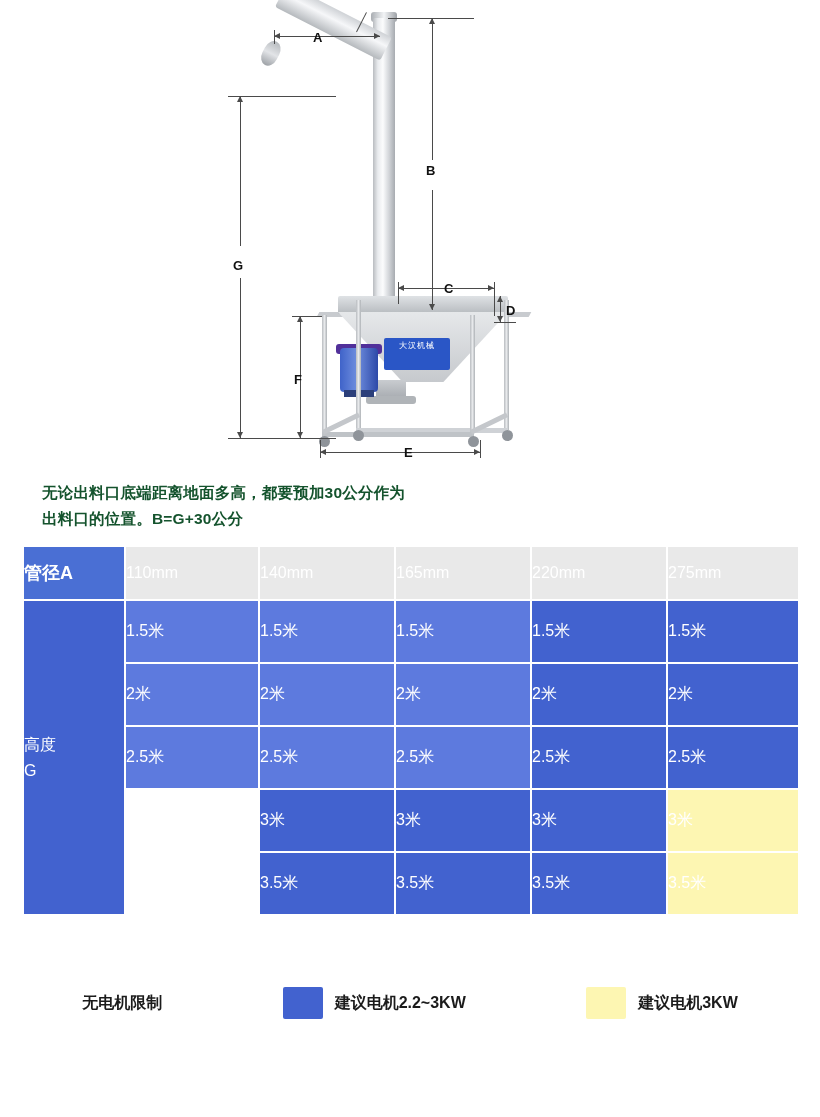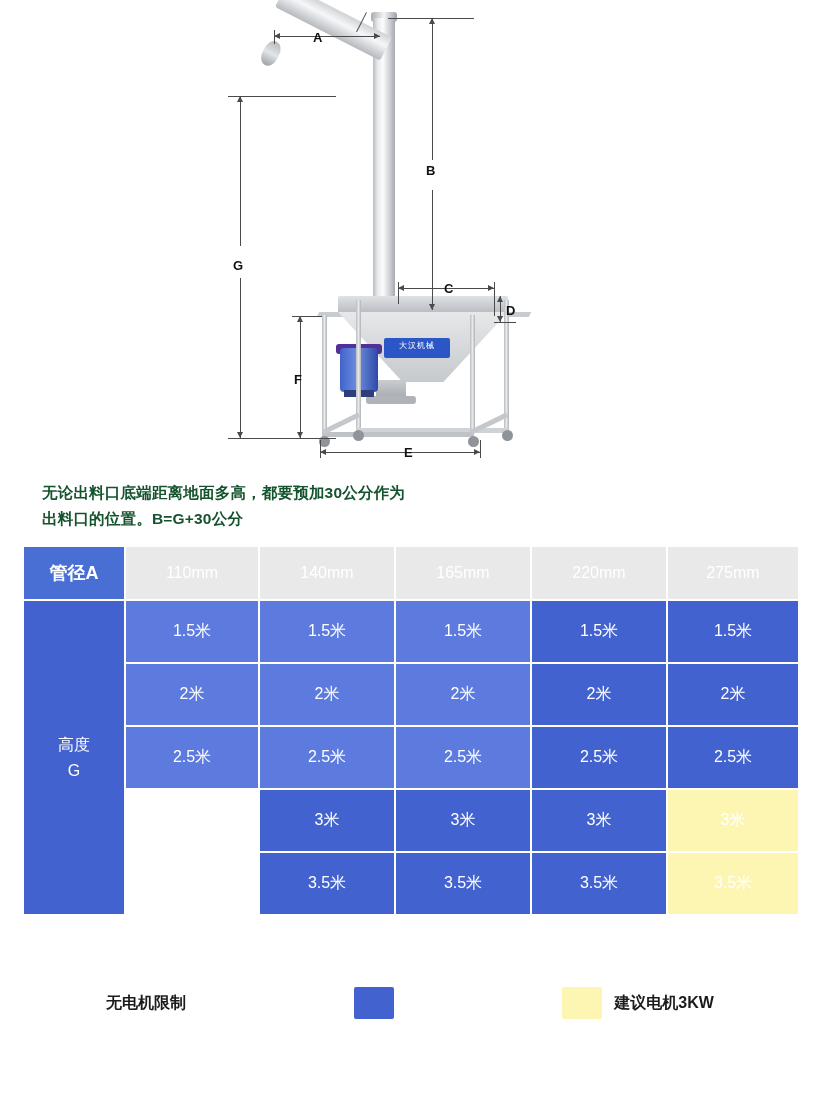--- a/index.html
+++ b/index.html
@@ -44,21 +44,21 @@
     position:absolute;left:338px;top:296px;width:170px;height:18px;
     background:linear-gradient(to bottom,#dfe2e5,#b6babe);
     border-radius:2px;
   }
   .hopper-body{
     position:absolute;left:338px;top:312px;width:170px;height:70px;
     background:linear-gradient(to bottom,#e6e8ea,#c6c9cd);
     clip-path:polygon(0 0,100% 0,62% 100%,38% 100%);
   }
   .hopper-label{
-    position:absolute;left:384px;top:338px;width:66px;height:20px;
+    position:absolute;left:384px;top:338px;width:66px;height:32px;
     background:#2a56c6;border-radius:2px;
     color:#fff;font-size:8px;line-height:16px;text-align:center;letter-spacing:1px;
   }
   .hopper-neck{
     position:absolute;left:376px;top:380px;width:30px;height:18px;
     background:linear-gradient(to bottom,#c9ccd0,#a8acb1);
   }
   .hopper-flange{
     position:absolute;left:366px;top:396px;width:50px;height:8px;
     background:#b0b4b8;border-radius:3px;
@@ -109,21 +109,21 @@
   .note{
     position:absolute;left:42px;top:480px;width:520px;
     color:#14532d;font-weight:bold;font-size:15.5px;line-height:26px;
     letter-spacing:.2px;
   }
 
   
   .table-wrap{position:absolute;left:22px;top:545px;width:776px;}
   table.spec{border-collapse:collapse;width:776px;table-layout:fixed;}
   table.spec td,table.spec th{
-    border:2px solid #ffffff;text-align:center;vertical-align:middle;
+    border:2px solid #ffffff;text-align:left;vertical-align:middle;
     font-size:16px;color:#ffffff;font-weight:normal;padding:0;
   }
   .hdr-row td{background:#e9e9e9;color:#3a3a3a;height:52px;font-size:17px;}
   .hdr-row td.hdr-first{background:#4a6fd4;color:#fff;font-weight:bold;font-size:18px;}
   .cell-blue{background:#4262cf;}
   .cell-light{background:#5d7ade;}
   .cell-yellow{background:#fdf6b2;color:#7b7322;}
   .cell-empty{background:#ffffff;border-color:#ffffff !important;}
   .side-g{background:#4262cf;color:#fff;font-weight:bold;font-size:19px;line-height:26px;}
   .row-h{height:63px;}
@@ -302,20 +302,21 @@
       </tbody>
     </table>
   </div>
 
   <div class="legend">
     <div class="legend-item">
       <span class="legend-text none">无电机限制</span>
     </div>
     <div class="legend-item">
       <span class="legend-swatch" style="background:#4262cf"></span>
+      <span class="legend-text">建议电机2.2~3KW</span>
     </div>
     <div class="legend-item">
       <span class="legend-swatch" style="background:#fdf6b2"></span>
       <span class="legend-text">建议电机3KW</span>
     </div>
   </div>
 
 
 </div>
 

